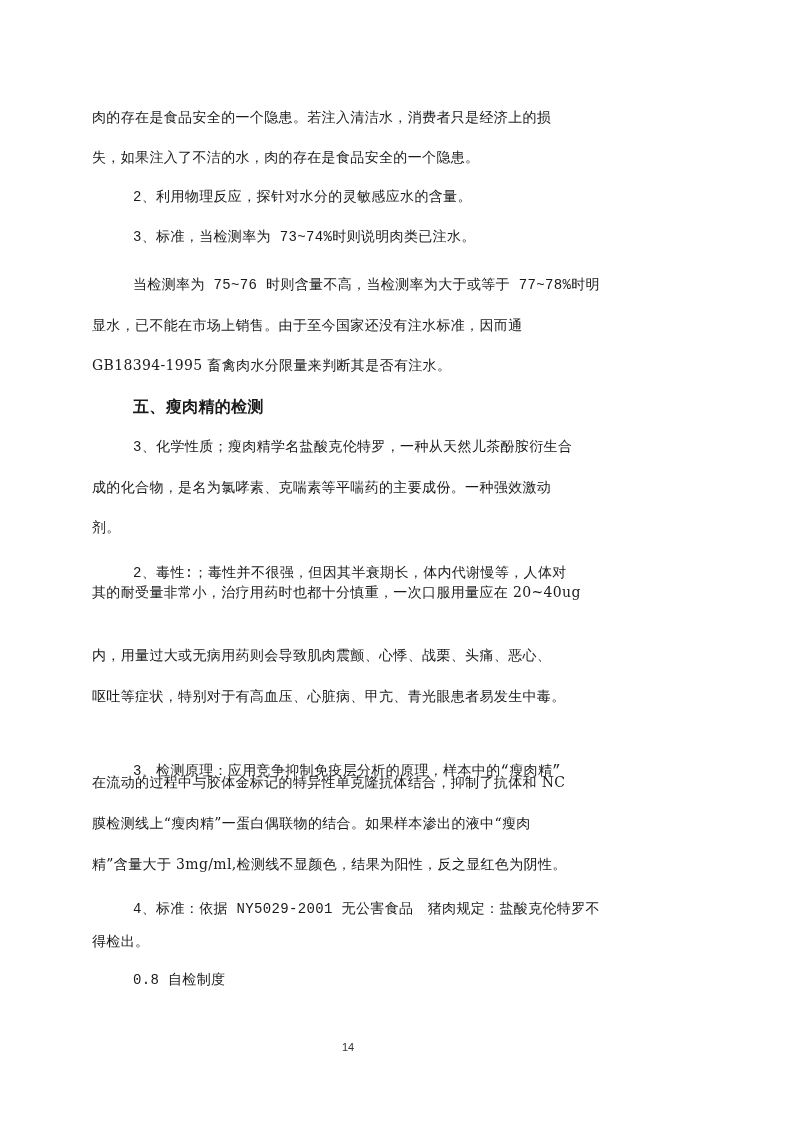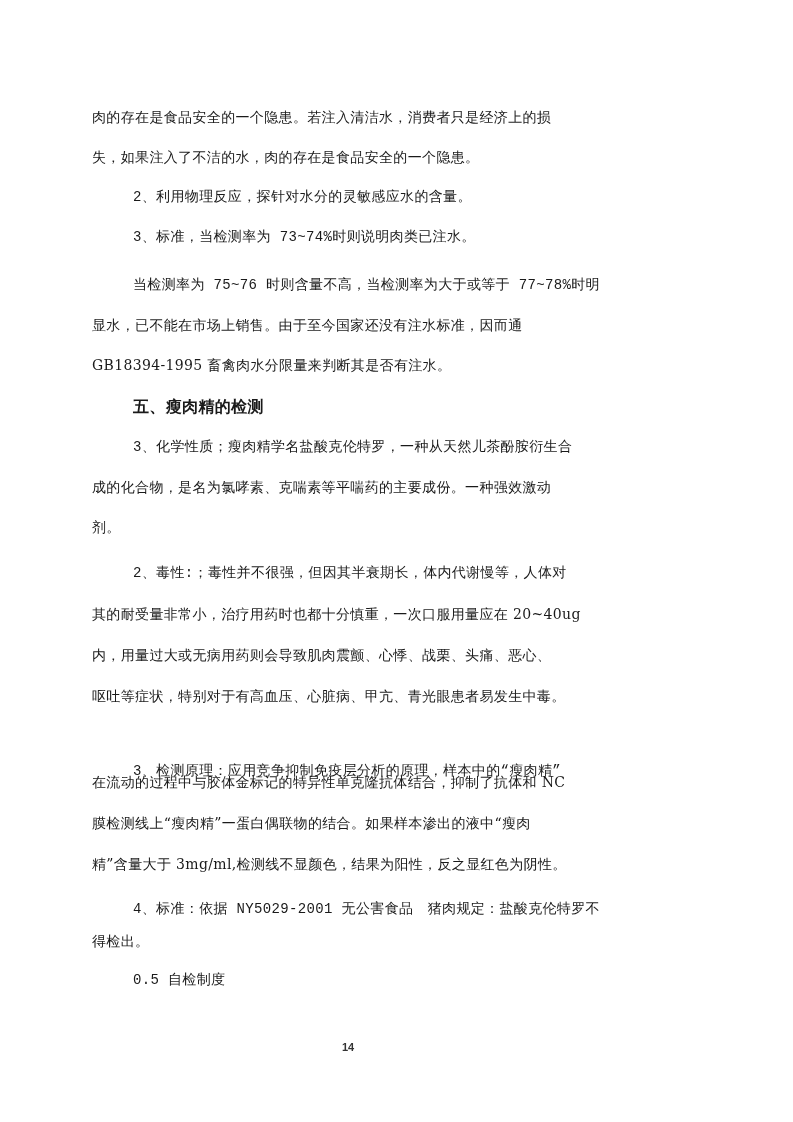--- a/index.html
+++ b/index.html
@@ -3,42 +3,42 @@
   <meta charset="utf-8">
   <style>
     html, body { margin: 0; padding: 0; background: #ffffff; }
     body { width: 793px; height: 1122px; position: relative; overflow: hidden;
            font-family: "DejaVu Serif", "Liberation Serif", serif; color: #1a1a1a; }
     .line { position: absolute; left: 92px; font-size: 14px; line-height: 24px;
             white-space: nowrap; letter-spacing: 0.35px; }
     .indent { left: 133px; font-family: Liberation Mono, monospace; }
     .bold { font-weight: bold; font-family: "DejaVu Sans", "Liberation Sans", sans-serif; font-size: 16px; }
     .pagenum { position: absolute; top: 1041px; left: 0; width: 696px; text-align: center;
-               font-family: "Liberation Sans", sans-serif; font-size: 11px; color: #333; font-weight: bold; }
+               font-family: "Liberation Sans", sans-serif; font-size: 11px; color: #333; }
   </style>
 </head>
 <body>
 
 <div>
   <div class="line" style="top:105px">肉的存在是食品安全的一个隐患。若注入清洁水，消费者只是经济上的损</div>
   <div class="line" style="top:145px">失，如果注入了不洁的水，肉的存在是食品安全的一个隐患。</div>
   <div class="line indent" style="top:185px">2、利用物理反应，探针对水分的灵敏感应水的含量。</div>
   <div class="line indent" style="top:225px">3、标准，当检测率为 73~74%时则说明肉类已注水。</div>
   <div class="line indent" style="top:273px">当检测率为 75~76 时则含量不高，当检测率为大于或等于 77~78%时明</div>
   <div class="line" style="top:313px">显水，已不能在市场上销售。由于至今国家还没有注水标准，因而通</div>
   <div class="line" style="top:353px">GB18394-1995 畜禽肉水分限量来判断其是否有注水。</div>
   <div class="line indent bold" style="top:395px">五、瘦肉精的检测</div>
   <div class="line indent" style="top:435px">3、化学性质；瘦肉精学名盐酸克伦特罗，一种从天然儿茶酚胺衍生合</div>
   <div class="line" style="top:475px">成的化合物，是名为氯哮素、克喘素等平喘药的主要成份。一种强效激动</div>
   <div class="line" style="top:515px">剂。</div>
   <div class="line indent" style="top:561px">2、毒性:；毒性并不很强，但因其半衰期长，体内代谢慢等，人体对</div>
-  <div class="line" style="top:602px">其的耐受量非常小，治疗用药时也都十分慎重，一次口服用量应在 20~40ug</div>
+  <div class="line" style="top:580px">其的耐受量非常小，治疗用药时也都十分慎重，一次口服用量应在 20~40ug</div>
   <div class="line" style="top:643px">内，用量过大或无病用药则会导致肌肉震颤、心悸、战栗、头痛、恶心、</div>
   <div class="line" style="top:684px">呕吐等症状，特别对于有高血压、心脏病、甲亢、青光眼患者易发生中毒。</div>
   <div class="line indent" style="top:759px">3、检测原理：应用竞争抑制免疫层分析的原理，样本中的“瘦肉精”</div>
   <div class="line" style="top:770px">在流动的过程中与胶体金标记的特异性单克隆抗体结合，抑制了抗体和 NC</div>
   <div class="line" style="top:811px">膜检测线上“瘦肉精”一蛋白偶联物的结合。如果样本渗出的液中“瘦肉</div>
   <div class="line" style="top:852px">精”含量大于 3mg/ml,检测线不显颜色，结果为阳性，反之显红色为阴性。</div>
   <div class="line indent" style="top:897px">4、标准：依据 NY5029-2001 无公害食品　猪肉规定：盐酸克伦特罗不</div>
   <div class="line" style="top:929px">得检出。</div>
-  <div class="line indent" style="top:968px">0.5 自检制度</div>
+  <div class="line indent" style="top:968px">0.8 自检制度</div>
   <div class="pagenum">14</div>
 </div>
 
 </body></html>

